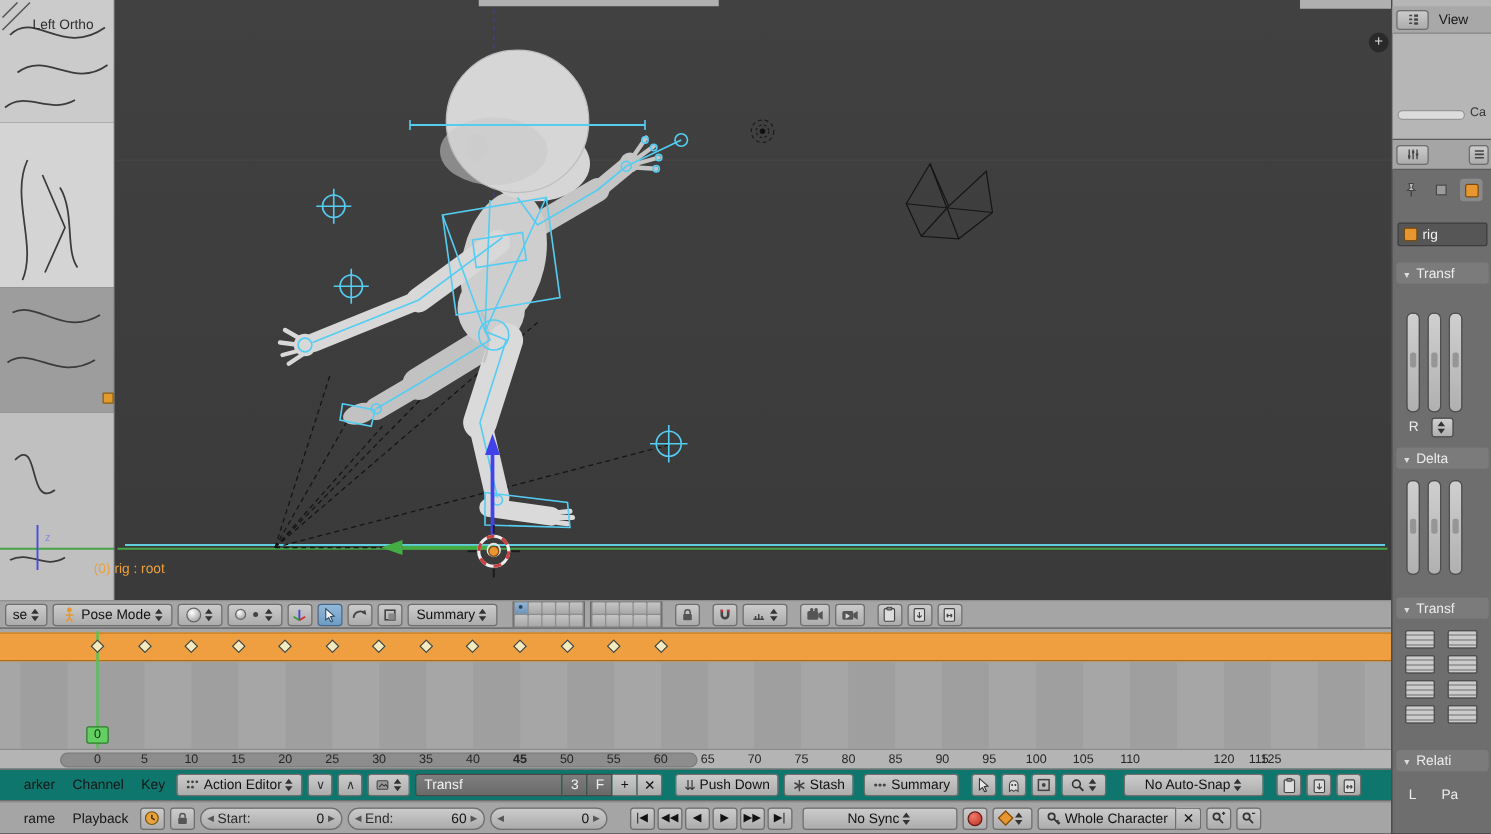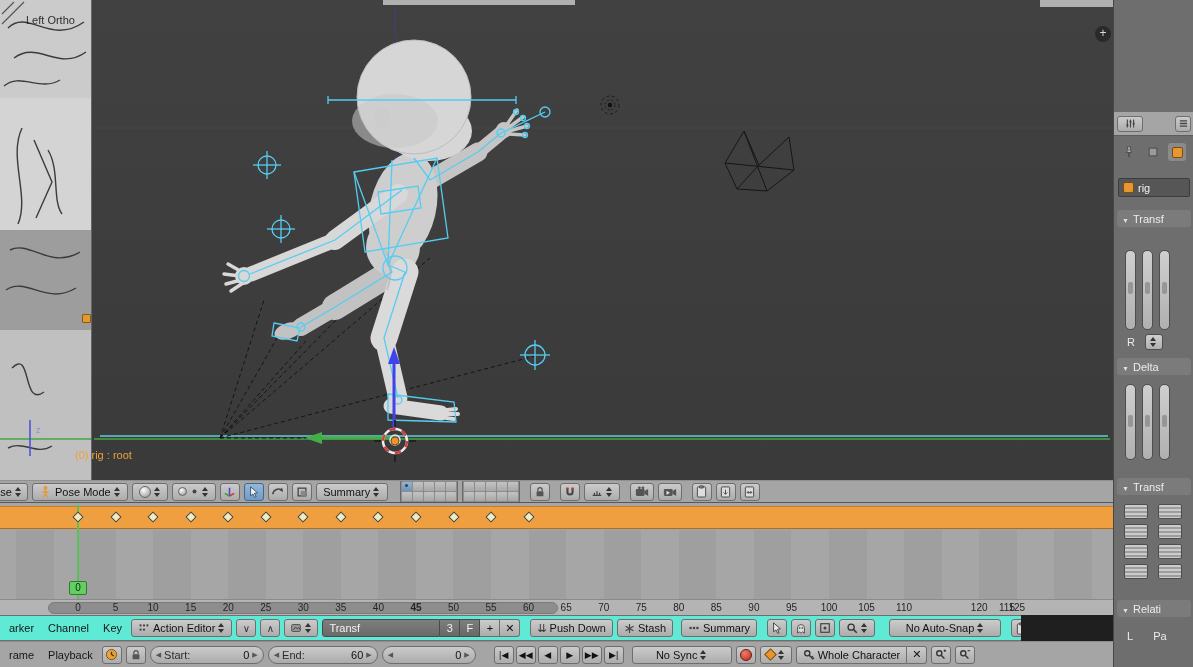--- a/index.html
+++ b/index.html
@@ -9,23 +9,23 @@
 
   
   .viewport{left:0;top:0;width:1113px;height:480px;background:linear-gradient(#414141,#3a3a3a);overflow:hidden}
   .vp-label{position:absolute;left:26px;top:14px;color:#2e2e2e;font-size:11px}
   .rig-label{position:absolute;left:75px;top:449px;color:#eda03c;font-size:11px}
   .vp-plus{position:absolute;left:1095px;top:26px;width:16px;height:16px;border-radius:9px;background:rgba(0,0,0,.35);color:#d8d8d8;text-align:center;line-height:14px;font-size:12px}
   .top-artifact{position:absolute;background:#b0b0b0;height:5px;top:0}
   .strip-handle{position:absolute;left:82px;top:314px;width:9px;height:9px;background:#e09a2d;border:1px solid #8a5c10;border-radius:1px}
 
   
-  .bar{display:flex;align-items:center;gap:4px;padding:0 4px;white-space:nowrap;overflow:hidden}
+  .bar{display:flex;align-items:center;gap:4px;padding:0 14px;white-space:nowrap;overflow:hidden}
   .vp-header{left:0;top:480px;width:1113px;height:23px;background:#a5a5a5;border-top:1px solid #909090;border-bottom:1px solid #585858}
-  .ds-header{left:0;top:615px;width:1021px;height:26px;background:#5eead4;border-top:1px solid #6f6f6f;border-bottom:1px solid #6f6f6f}
+  .ds-header{left:0;top:615px;width:1113px;height:26px;background:#0f766e;border-top:1px solid #6f6f6f;border-bottom:1px solid #6f6f6f}
   .tl-footer{left:0;top:641px;width:1113px;height:26px;background:#a5a5a5;border-top:1px solid #8d8d8d}
   .btn{display:inline-flex;align-items:center;justify-content:center;gap:3px;height:18px;padding:0 6px;background:linear-gradient(#cbcbcb,#acacac);border:1px solid #6e6e6e;border-radius:3px;color:#111;flex:none}
   .btn.dark{background:linear-gradient(#7e7e7e,#686868);color:#f0f0f0;border-color:#4a4a4a}
   .btn.pressed{background:linear-gradient(#93b9da,#6f9cc4);border-color:#44688c}
   .iconbtn{width:20px;padding:0}
   .menu-text{padding:0 5px;color:#161616;flex:none}
   .ud{display:inline-block;width:7px;height:10px;position:relative;flex:none}
   .ud::before,.ud::after{content:"";position:absolute;left:0;border-left:3.5px solid transparent;border-right:3.5px solid transparent}
   .ud::before{top:0;border-bottom:4px solid #333}
   .ud::after{bottom:0;border-top:4px solid #333}
@@ -630,21 +630,21 @@
       <span class="fld-arrow">▶</span>
     </div>
     <div id="playback-group" class="grp" style="margin-left:14px;gap:2px">
         <div class="btn iconbtn" style="font-size: 9px;">|◀</div>
         <div class="btn iconbtn" style="font-size: 9px;">◀◀</div>
         <div class="btn iconbtn" style="font-size: 9px;">◀</div>
         <div class="btn iconbtn" style="font-size: 9px;">▶</div>
         <div class="btn iconbtn" style="font-size: 9px;">▶▶</div>
         <div class="btn iconbtn" style="font-size: 9px;">▶|</div>
       </div>
-    <div class="btn" style="margin-left:4px;width:100px">
+    <div class="btn" style="margin-left:4px;width:124px">
       <span>No Sync</span>
       <span class="ud"></span>
     </div>
     <div class="btn iconbtn">
       <span class="record"></span>
     </div>
     <div class="btn" style="width:32px">
       <span class="kdiamond"></span>
       <span class="ud"></span>
     </div>
@@ -674,20 +674,37 @@
           <svg width="12" height="12" viewBox="0 0 14 14">
             <circle cx="5" cy="5" r="3" fill="none" stroke="#333" stroke-width="1.6"></circle>
             <path d="M7.2 7.2 L11 11" stroke="#333" stroke-width="1.6"></path>
             <path d="M10 2 h3" stroke="#333" stroke-width="1.2"></path>
           </svg>
         </span>
     </div>
   </div>
 
   <div class="abs side">
+    <div class="outliner">
+      <div class="out-header">
+        <div class="btn iconbtn" style="height:16px;width:26px">
+          <span class="gicon">
+              <svg width="11" height="11" viewBox="0 0 14 14">
+                <path d="M3 3 h3 M3 7 h3 M3 11 h3" stroke="#444" stroke-width="1.6"></path>
+                <rect x="8" y="2" width="4" height="2.4" fill="#444"></rect>
+                <rect x="8" y="6" width="4" height="2.4" fill="#444"></rect>
+                <rect x="8" y="10" width="4" height="2.4" fill="#444"></rect>
+              </svg>
+            </span>
+        </div>
+        <span class="menu-text">View</span>
+      </div>
+      <div class="out-scroll"></div>
+      <span class="out-item">Ca</span>
+    </div>
 
     <div class="props">
       <div class="props-header">
         <div class="btn iconbtn" style="height:16px;width:26px">
           <span class="gicon">
               <svg width="11" height="11" viewBox="0 0 14 14">
                 <line x1="3" y1="2" x2="3" y2="12" stroke="#444" stroke-width="1.4"></line>
                 <line x1="7" y1="2" x2="7" y2="12" stroke="#444" stroke-width="1.4"></line>
                 <line x1="11" y1="2" x2="11" y2="12" stroke="#444" stroke-width="1.4"></line>
                 <rect x="1.8" y="8" width="2.4" height="2.4" fill="#444"></rect>

